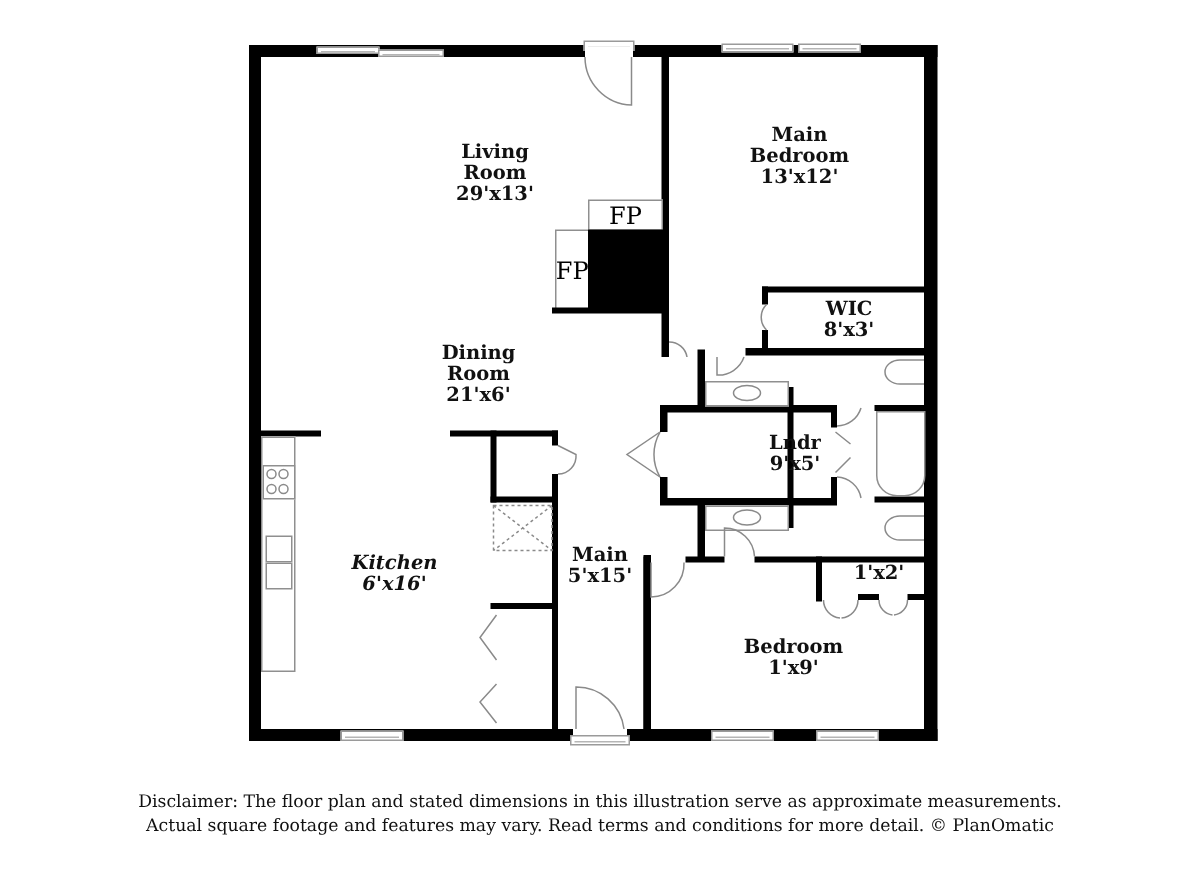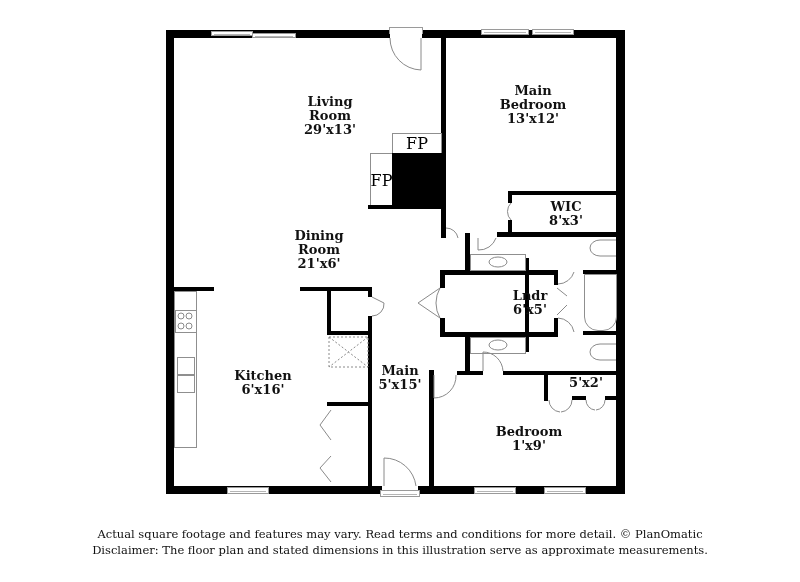--- a/index.html
+++ b/index.html
@@ -149,35 +149,35 @@
     <div>Main</div>
     <div>Bedroom</div>
     <div>13'x12'</div>
   </div>
   <div class="label" style="left:566px;top:200px;">
     <div>WIC</div>
     <div>8'x3'</div>
   </div>
   <div class="label" style="left:485px;top:289px;margin-left:45px;">
     <div>Lndr</div>
-    <div>6'x5'</div>
+    <div>9'x5'</div>
   </div>
-  <div class="label" style="left:263px;top:369px;">
+  <div class="label" style="left:263px;top:369px;font-style:italic;">
     <div>Kitchen</div>
     <div>6'x16'</div>
   </div>
   <div class="label" style="left:400px;top:364px;">
     <div>Main</div>
     <div>5'x15'</div>
   </div>
   <div class="label" style="left:586px;top:376px;">
-    <div>5'x2'</div>
+    <div>1'x2'</div>
   </div>
   <div class="label" style="left:529px;top:425px;">
     <div>Bedroom</div>
     <div>1'x9'</div>
   </div>
 </div>
 
 <div class="disclaimer">
+  <div>Disclaimer: The floor plan and stated dimensions in this illustration serve as approximate measurements.</div>
   <div>Actual square footage and features may vary. Read terms and conditions for more detail. © PlanOmatic</div>
-  <div>Disclaimer: The floor plan and stated dimensions in this illustration serve as approximate measurements.</div>
 </div>
 
 </body></html>

